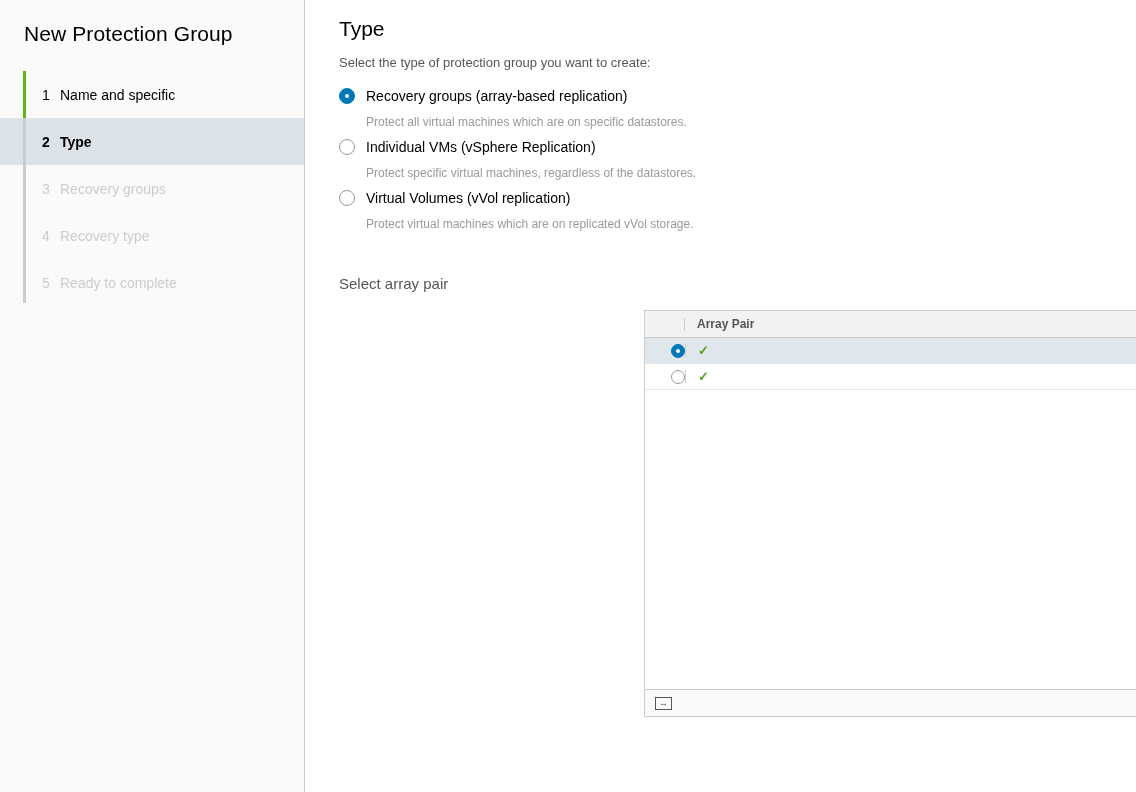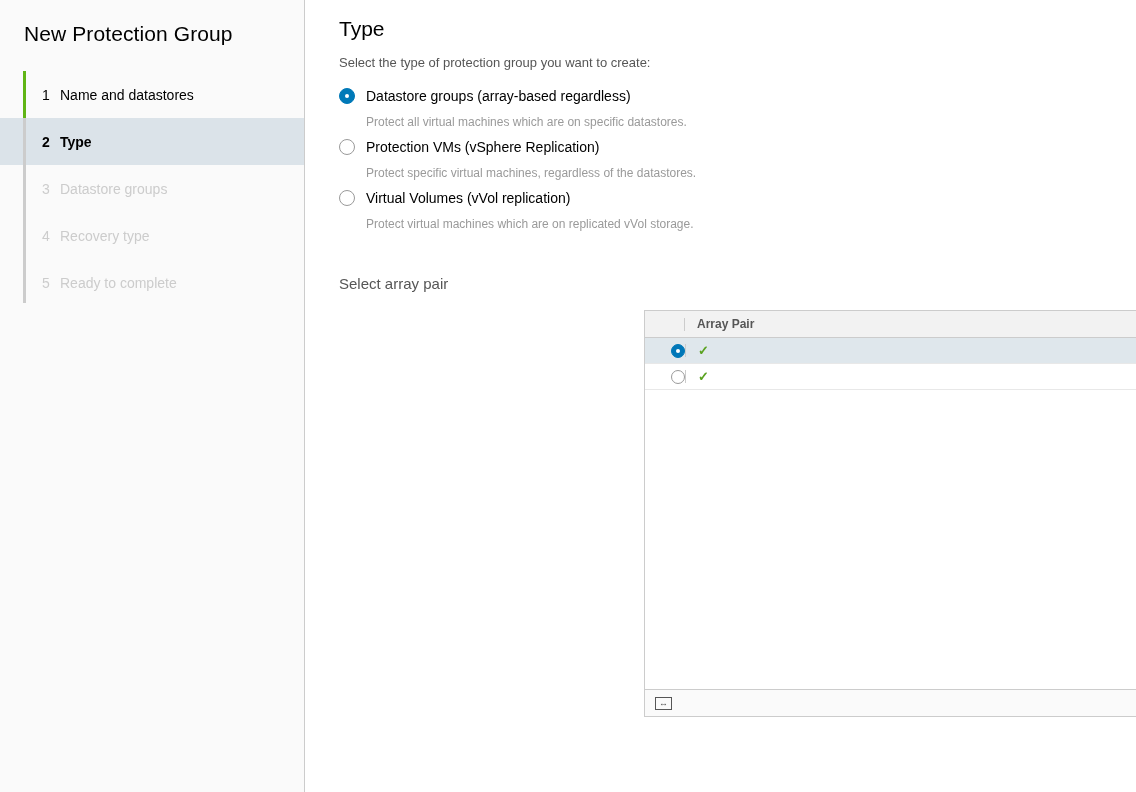--- a/index.html
+++ b/index.html
@@ -297,31 +297,31 @@
 
   <div class="sidebar">
     <div class="wizard-title">New Protection Group</div>
 
     <div class="steps">
       <div class="step-rail"></div>
       <div class="step-rail-done"></div>
 
       <div class="step">
         <span class="num">1</span>
-        <span class="txt">Name and datastores</span>
+        <span class="txt">Name and specific</span>
       </div>
 
       <div class="step active">
         <span class="num">2</span>
         <span class="txt">Type</span>
       </div>
 
       <div class="step disabled">
         <span class="num">3</span>
-        <span class="txt">Datastore groups</span>
+        <span class="txt">Recovery groups</span>
       </div>
 
       <div class="step disabled">
         <span class="num">4</span>
         <span class="txt">Recovery type</span>
       </div>
 
       <div class="step disabled">
         <span class="num">5</span>
         <span class="txt">Ready to complete</span>
@@ -331,27 +331,27 @@
 
   <div class="main">
 
     <div class="page-title">Type</div>
     <div class="page-sub">Select the type of protection group you want to create:</div>
 
     <div class="radio-list">
 
       <div class="radio-row">
         <span class="radio checked"></span>
-        <span class="radio-label">Datastore groups (array-based regardless)</span>
+        <span class="radio-label">Recovery groups (array-based replication)</span>
       </div>
       <div class="radio-desc">Protect all virtual machines which are on specific datastores.</div>
 
       <div class="radio-row">
         <span class="radio"></span>
-        <span class="radio-label">Protection VMs (vSphere Replication)</span>
+        <span class="radio-label">Individual VMs (vSphere Replication)</span>
       </div>
       <div class="radio-desc">Protect specific virtual machines, regardless of the datastores.</div>
 
       <div class="radio-row">
         <span class="radio"></span>
         <span class="radio-label">Virtual Volumes (vVol replication)</span>
       </div>
       <div class="radio-desc">Protect virtual machines which are on replicated vVol storage.</div>
 
     </div>

